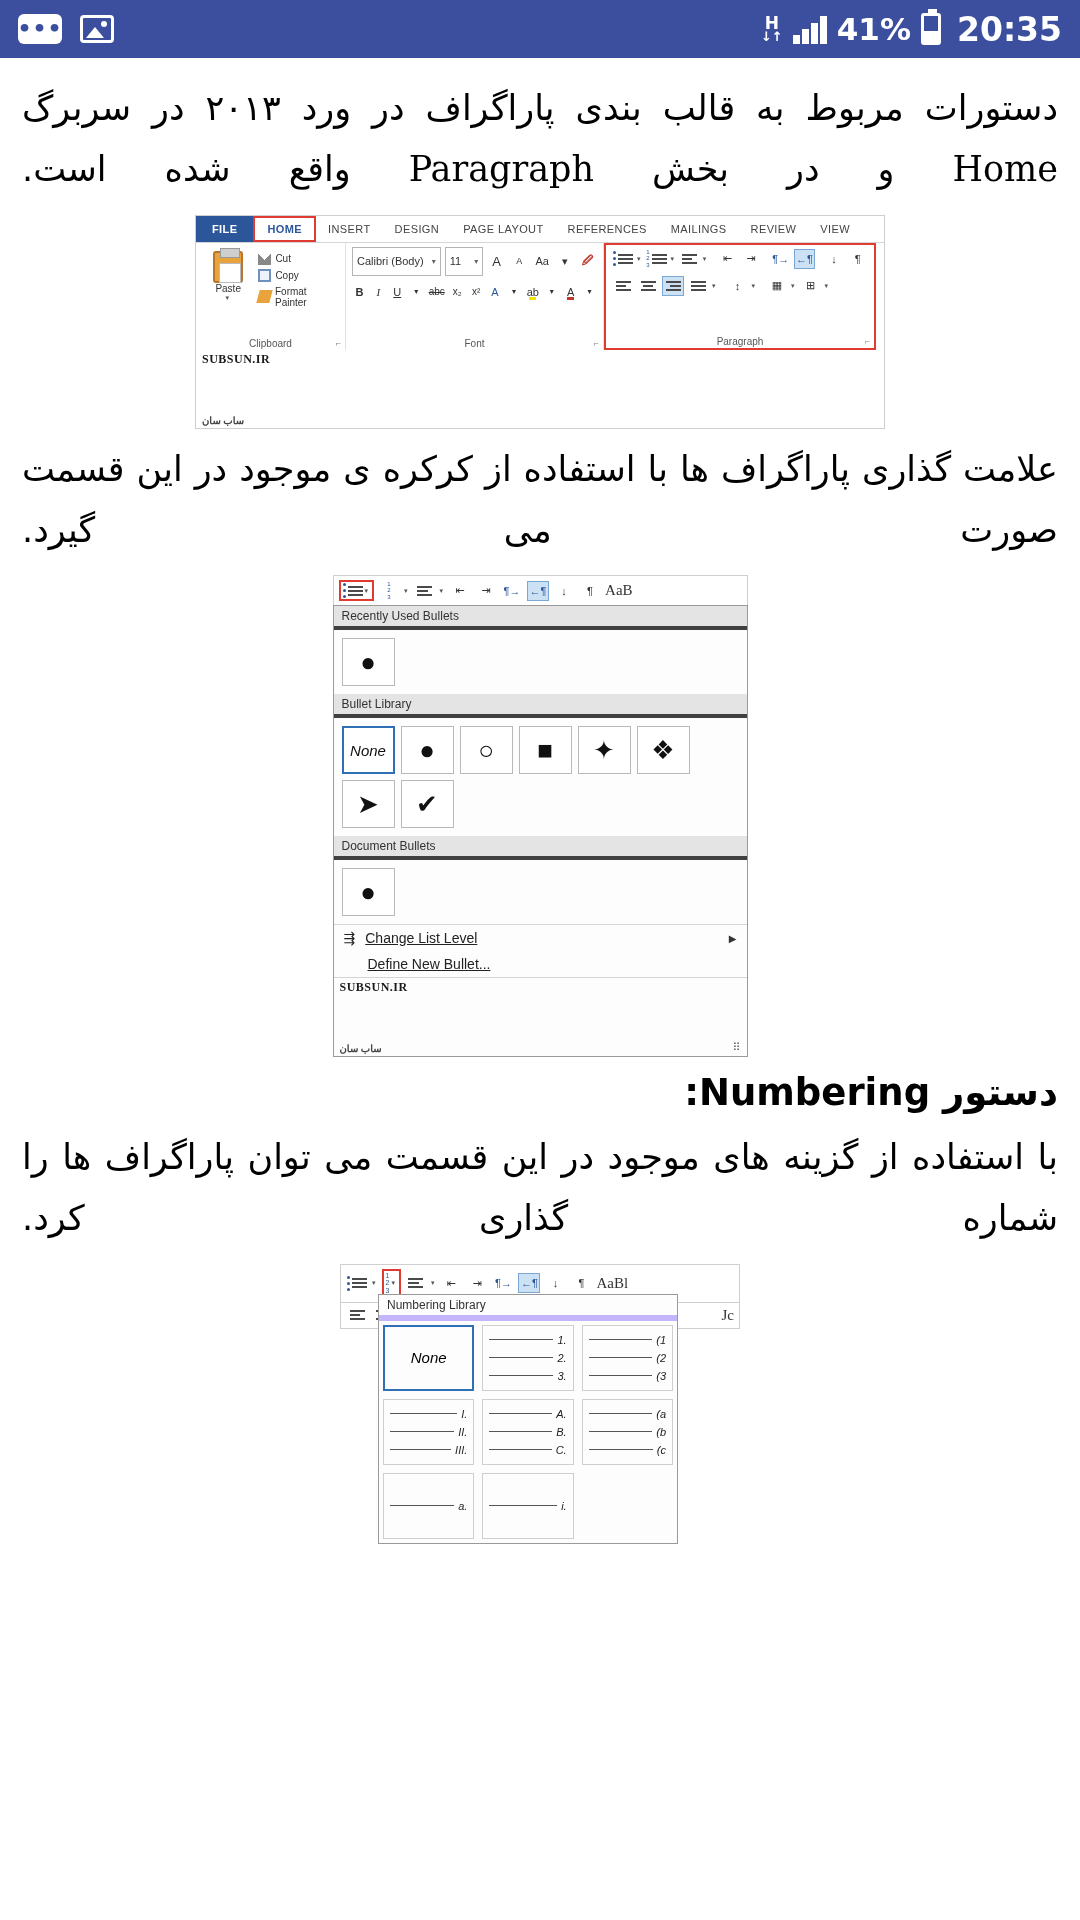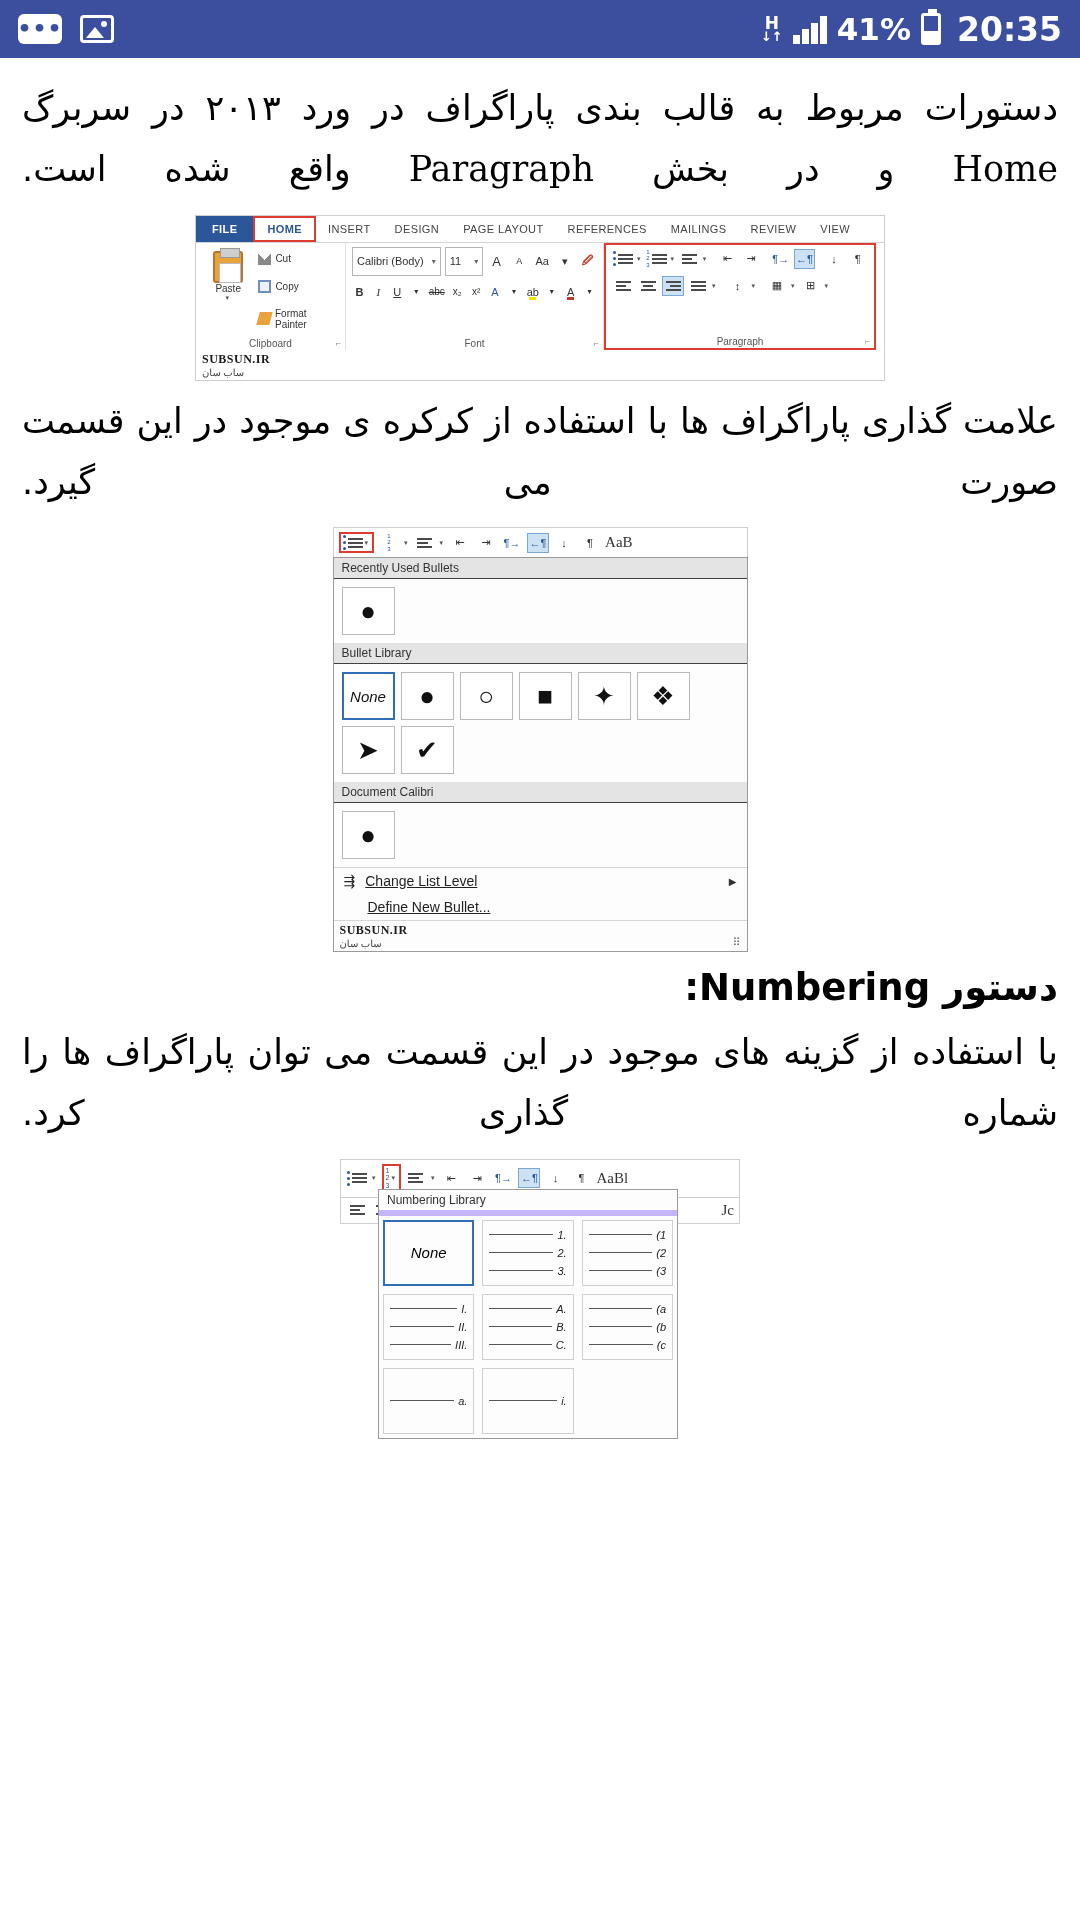--- a/index.html
+++ b/index.html
@@ -94,21 +94,21 @@
   .grp { position: relative; border-right: 1px solid #e2e2e2; padding: 4px 6px 0 6px; }
   .grp-label { position: absolute; bottom: 1px; left: 0; right: 0; text-align: center; font-size: 10px; color: #555; }
   .grp-corner { position: absolute; bottom: 2px; right: 4px; font-size: 9px; color: #888; }
 
   
   .grp-clip { width: 150px; display: flex; gap: 4px; }
   .paste-btn { width: 54px; display: flex; flex-direction: column; align-items: center; font-size: 10px; color: #333; padding-top: 4px; }
   .paste-ico { width: 30px; height: 32px; background: #e8a33d; border: 2px solid #b9762a; border-radius: 3px; position: relative; }
   .paste-ico:before { content:""; position:absolute; left:5px; top:-5px; width:18px; height:8px; background:#cfcfcf; border:1px solid #999; }
   .paste-ico:after { content:""; position:absolute; left:4px; top:10px; width:20px; height:18px; background:#fff; border:1px solid #bbb; }
-  .clip-list { display: flex; flex-direction: column; gap: 15px; padding-top: 5px; font-size: 10px; color: #333; }
+  .clip-list { display: flex; flex-direction: column; gap: 4px; padding-top: 5px; font-size: 10px; color: #333; }
   .clip-item { display: flex; align-items: center; gap: 4px; }
   .mini { width: 13px; height: 13px; display: inline-block; }
   .mini.cut { background: linear-gradient(45deg,#888 45%,transparent 46%), linear-gradient(-45deg,#888 45%,transparent 46%); }
   .mini.copy { border: 2px solid #7090c0; background: #eef3fb; }
   .mini.brush { background: #e8a33d; transform: skewX(-15deg); }
 
   
   .grp-font { width: 258px; }
   .font-row { display: flex; align-items: center; gap: 4px; margin-bottom: 6px; }
   .ctl {
@@ -137,28 +137,28 @@
   .lines i { display: block; height: 2px; background: #4a4a4a; width: 100%; }
   .lines i.s { width: 70%; }
   .bul { display: flex; align-items: center; gap: 2px; }
   .bul .dotcol { display: flex; flex-direction: column; gap: 3px; }
   .bul .dotcol b { width: 3px; height: 3px; background: #2b579a; border-radius: 50%; display: block; }
 
   .watermark {
     text-align: left; font-size: 12px; font-family: "Liberation Serif", serif;
     color: #1a1a1a; padding: 2px 6px; font-weight: bold; letter-spacing: .5px;
   }
-  .watermark small { display: block; font-size: 10px; font-weight: normal; color: #444; }
+  .watermark small { display: block; font-size: 10px; font-weight: bold; color: #444; margin-top: 48px; }
 
   
   .bulletfig { width: 415px; direction: ltr; font-family: "Liberation Sans", sans-serif; }
   .bf-toolbar { display: flex; align-items: center; gap: 4px; border: 1px solid #cfcfcf; background: #fff; padding: 4px 5px; }
   .bf-first { border: 2px solid #e03b31; padding: 1px 2px; display: flex; align-items: center; gap: 2px; }
   .bf-menu { border: 1px solid #9a9a9a; background: #fdfdfd; margin-top: -1px; }
-  .bf-head { background: #e4e4e4; font-size: 12px; color: #333; padding: 3px 8px; border-bottom: 1px solid #404040; }
+  .bf-head { background: #e4e4e4; font-size: 12px; color: #333; padding: 3px 8px; border-bottom: 4px solid #404040; }
   .bf-cells { display: flex; flex-wrap: wrap; gap: 6px; padding: 8px; }
   .bf-cell {
     width: 53px; height: 48px; border: 1px solid #b9b9b9; background: #fff;
     display: flex; align-items: center; justify-content: center; font-size: 26px; color: #111;
   }
   .bf-cell.none { font-style: italic; font-size: 15px; border: 2px solid #2f6fb5; }
   .bf-items { border-top: 1px solid #d5d5d5; }
   .bf-item { display: flex; align-items: center; gap: 10px; font-size: 14px; color: #222; padding: 5px 10px; }
   .bf-item u { text-decoration: underline; }
   .bf-item .arrow { margin-left: auto; font-size: 10px; color: #333; }
@@ -435,21 +435,21 @@
           <div class="bf-cell none">None</div>
           <div class="bf-cell">●</div>
           <div class="bf-cell">○</div>
           <div class="bf-cell">■</div>
           <div class="bf-cell">✦</div>
           <div class="bf-cell">❖</div>
           <div class="bf-cell">➤</div>
           <div class="bf-cell">✔</div>
         </div>
 
-        <div class="bf-head">Document Calibri</div>
+        <div class="bf-head">Document Bullets</div>
         <div class="bf-cells">
           <div class="bf-cell">●</div>
         </div>
 
         <div class="bf-items">
           <div class="bf-item">
             <span>⇶</span>
             <u>Change List Level</u>
             <span class="arrow">▶</span>
           </div>

